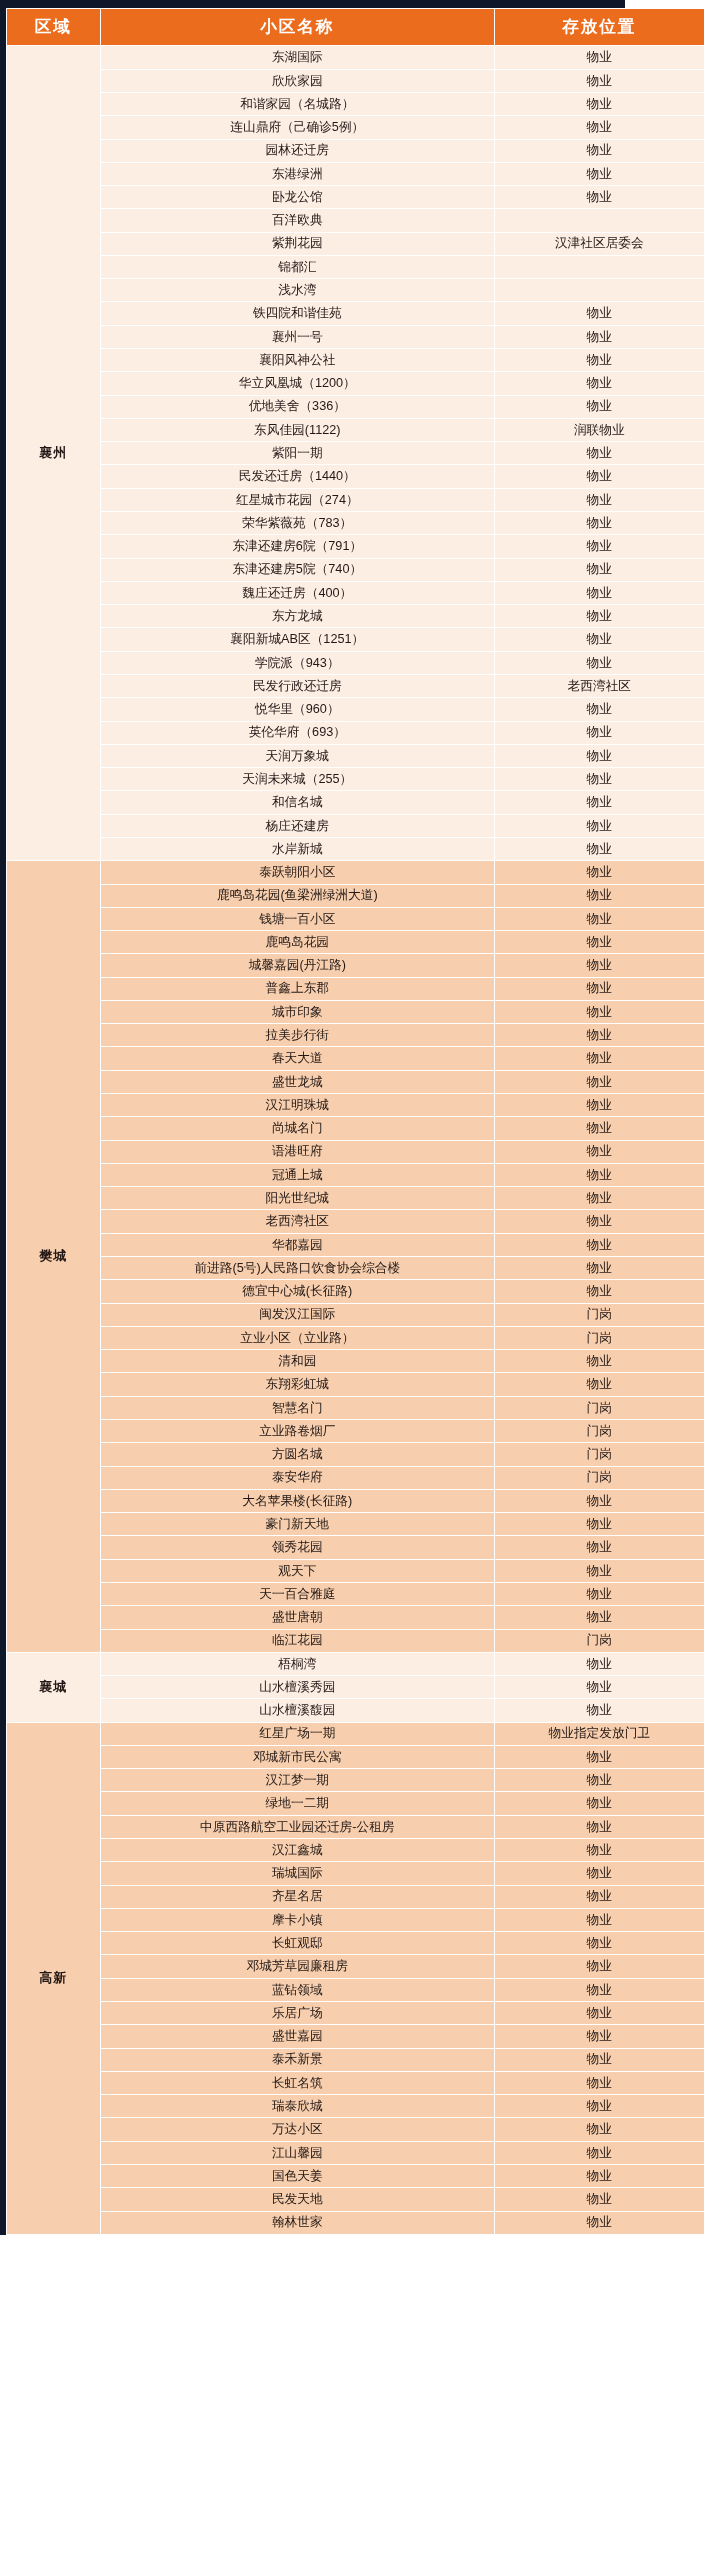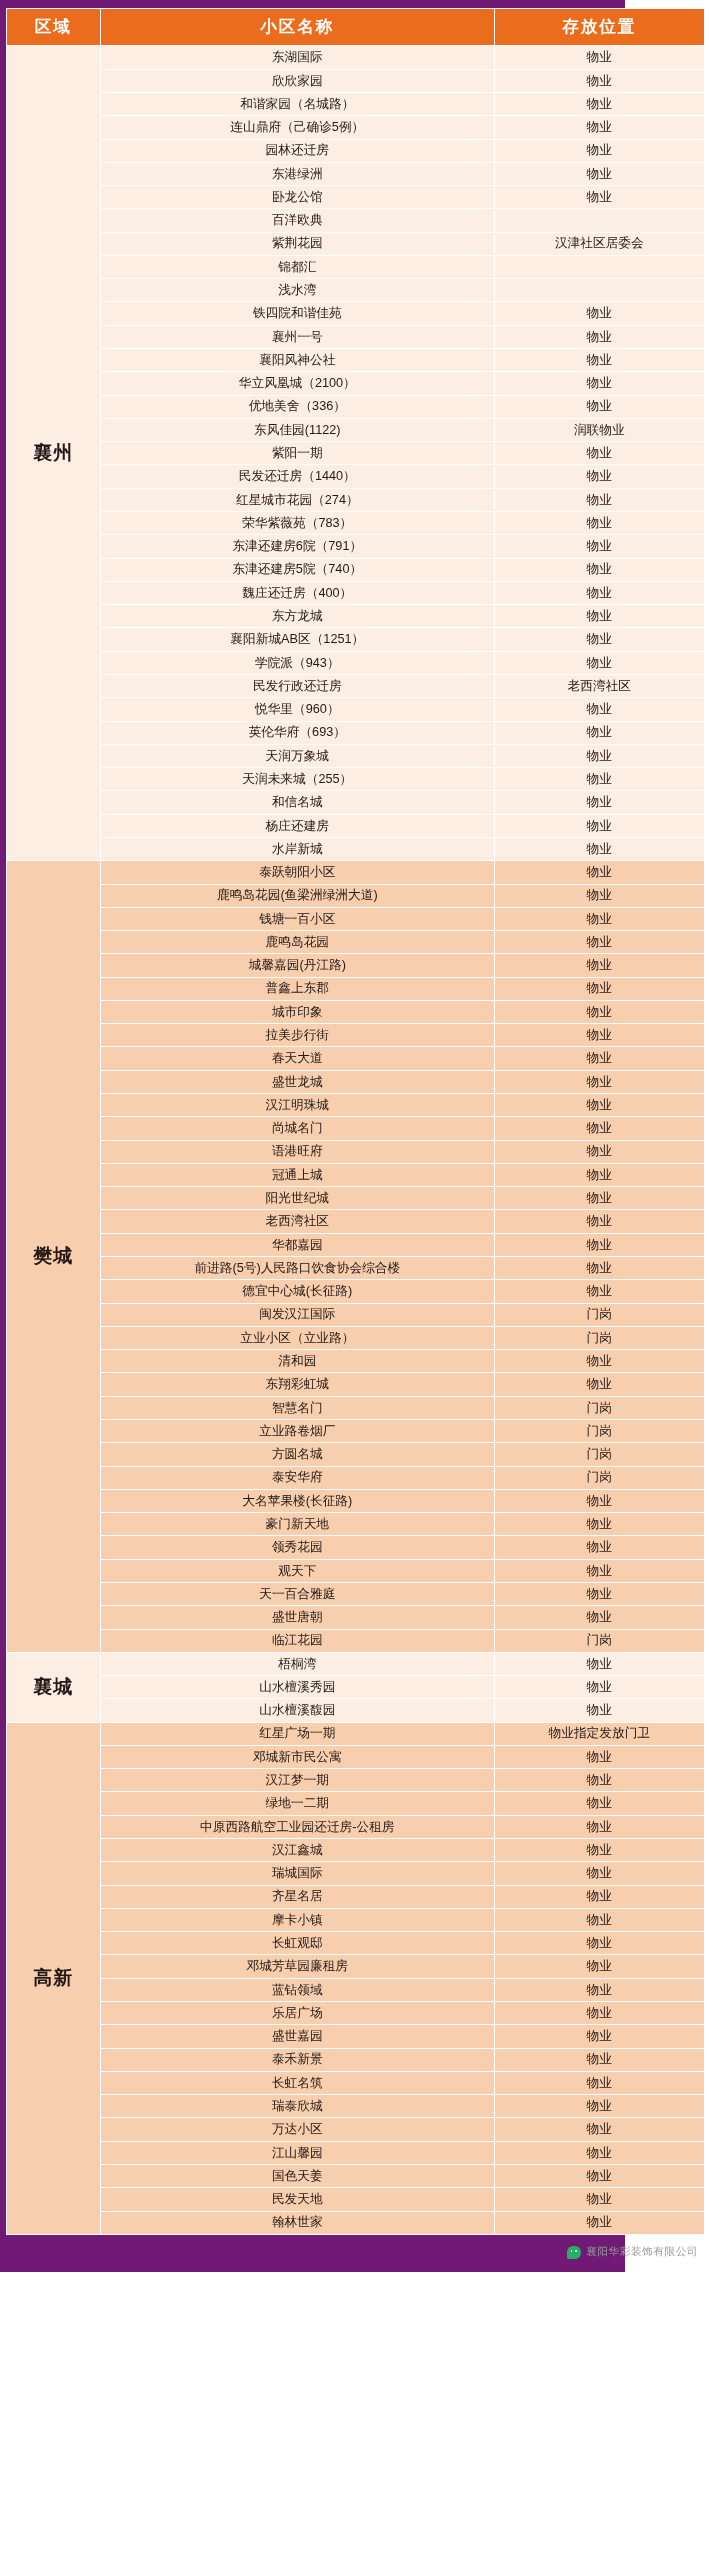--- a/index.html
+++ b/index.html
@@ -9,21 +9,21 @@
   }
   body {
     width: 709px;
     font-family: "Liberation Sans", "DejaVu Sans", sans-serif;
     color: #231815;
   }
   .sheet {
     width: 625px;
     box-sizing: border-box;
     padding: 7.8px 5.8px 0 5.8px;
-    background: #701a75;
+    background: #0f172a;
   }
   table.grid {
     border-collapse: collapse;
     width: 698px;
     table-layout: fixed;
   }
   table.grid col.c-region { width: 94px; }
   table.grid col.c-name   { width: 394px; }
   table.grid col.c-place  { width: 210px; }
 
@@ -41,21 +41,21 @@
     font-size: 12.7px;
     text-align: center;
     padding: 1.9px 1.9px;
     height: 18.5px;
     line-height: 16.6px;
     border: 1px solid #ffffff;
     white-space: nowrap;
     overflow: hidden;
   }
   td.region {
-    font-size: 19px;
+    font-size: 13px;
     font-weight: bold;
     letter-spacing: 1px;
   }
   
   .tint-a td { background: #fdeee4; }
   .tint-b td { background: #f7cfae; }
   .tint-c td { background: #fdeee4; }
   .tint-d td { background: #f7cfae; }
 
   .tint-a td.region { background: #fdeee4; }
@@ -171,21 +171,21 @@
         </tr>
         <tr class="tint-a">
           <td class="name">襄州一号</td>
           <td class="place">物业</td>
         </tr>
         <tr class="tint-a">
           <td class="name">襄阳风神公社</td>
           <td class="place">物业</td>
         </tr>
         <tr class="tint-a">
-          <td class="name">华立风凰城（2100）</td>
+          <td class="name">华立风凰城（1200）</td>
           <td class="place">物业</td>
         </tr>
         <tr class="tint-a">
           <td class="name">优地美舍（336）</td>
           <td class="place">物业</td>
         </tr>
         <tr class="tint-a">
           <td class="name">东风佳园(1122)</td>
           <td class="place">润联物业</td>
         </tr>
@@ -496,20 +496,14 @@
           <td class="name">民发天地</td>
           <td class="place">物业</td>
         </tr>
         <tr class="tint-d">
           <td class="name">翰林世家</td>
           <td class="place">物业</td>
         </tr>
       </tbody>
   </table>
 
-  <div class="footer">
-    <span class="footer-inner">
-      <span class="wechat-badge"></span>
-      <span class="footer-text">襄阳华彩装饰有限公司</span>
-    </span>
-  </div>
 </div>
 
 
 </body></html>

